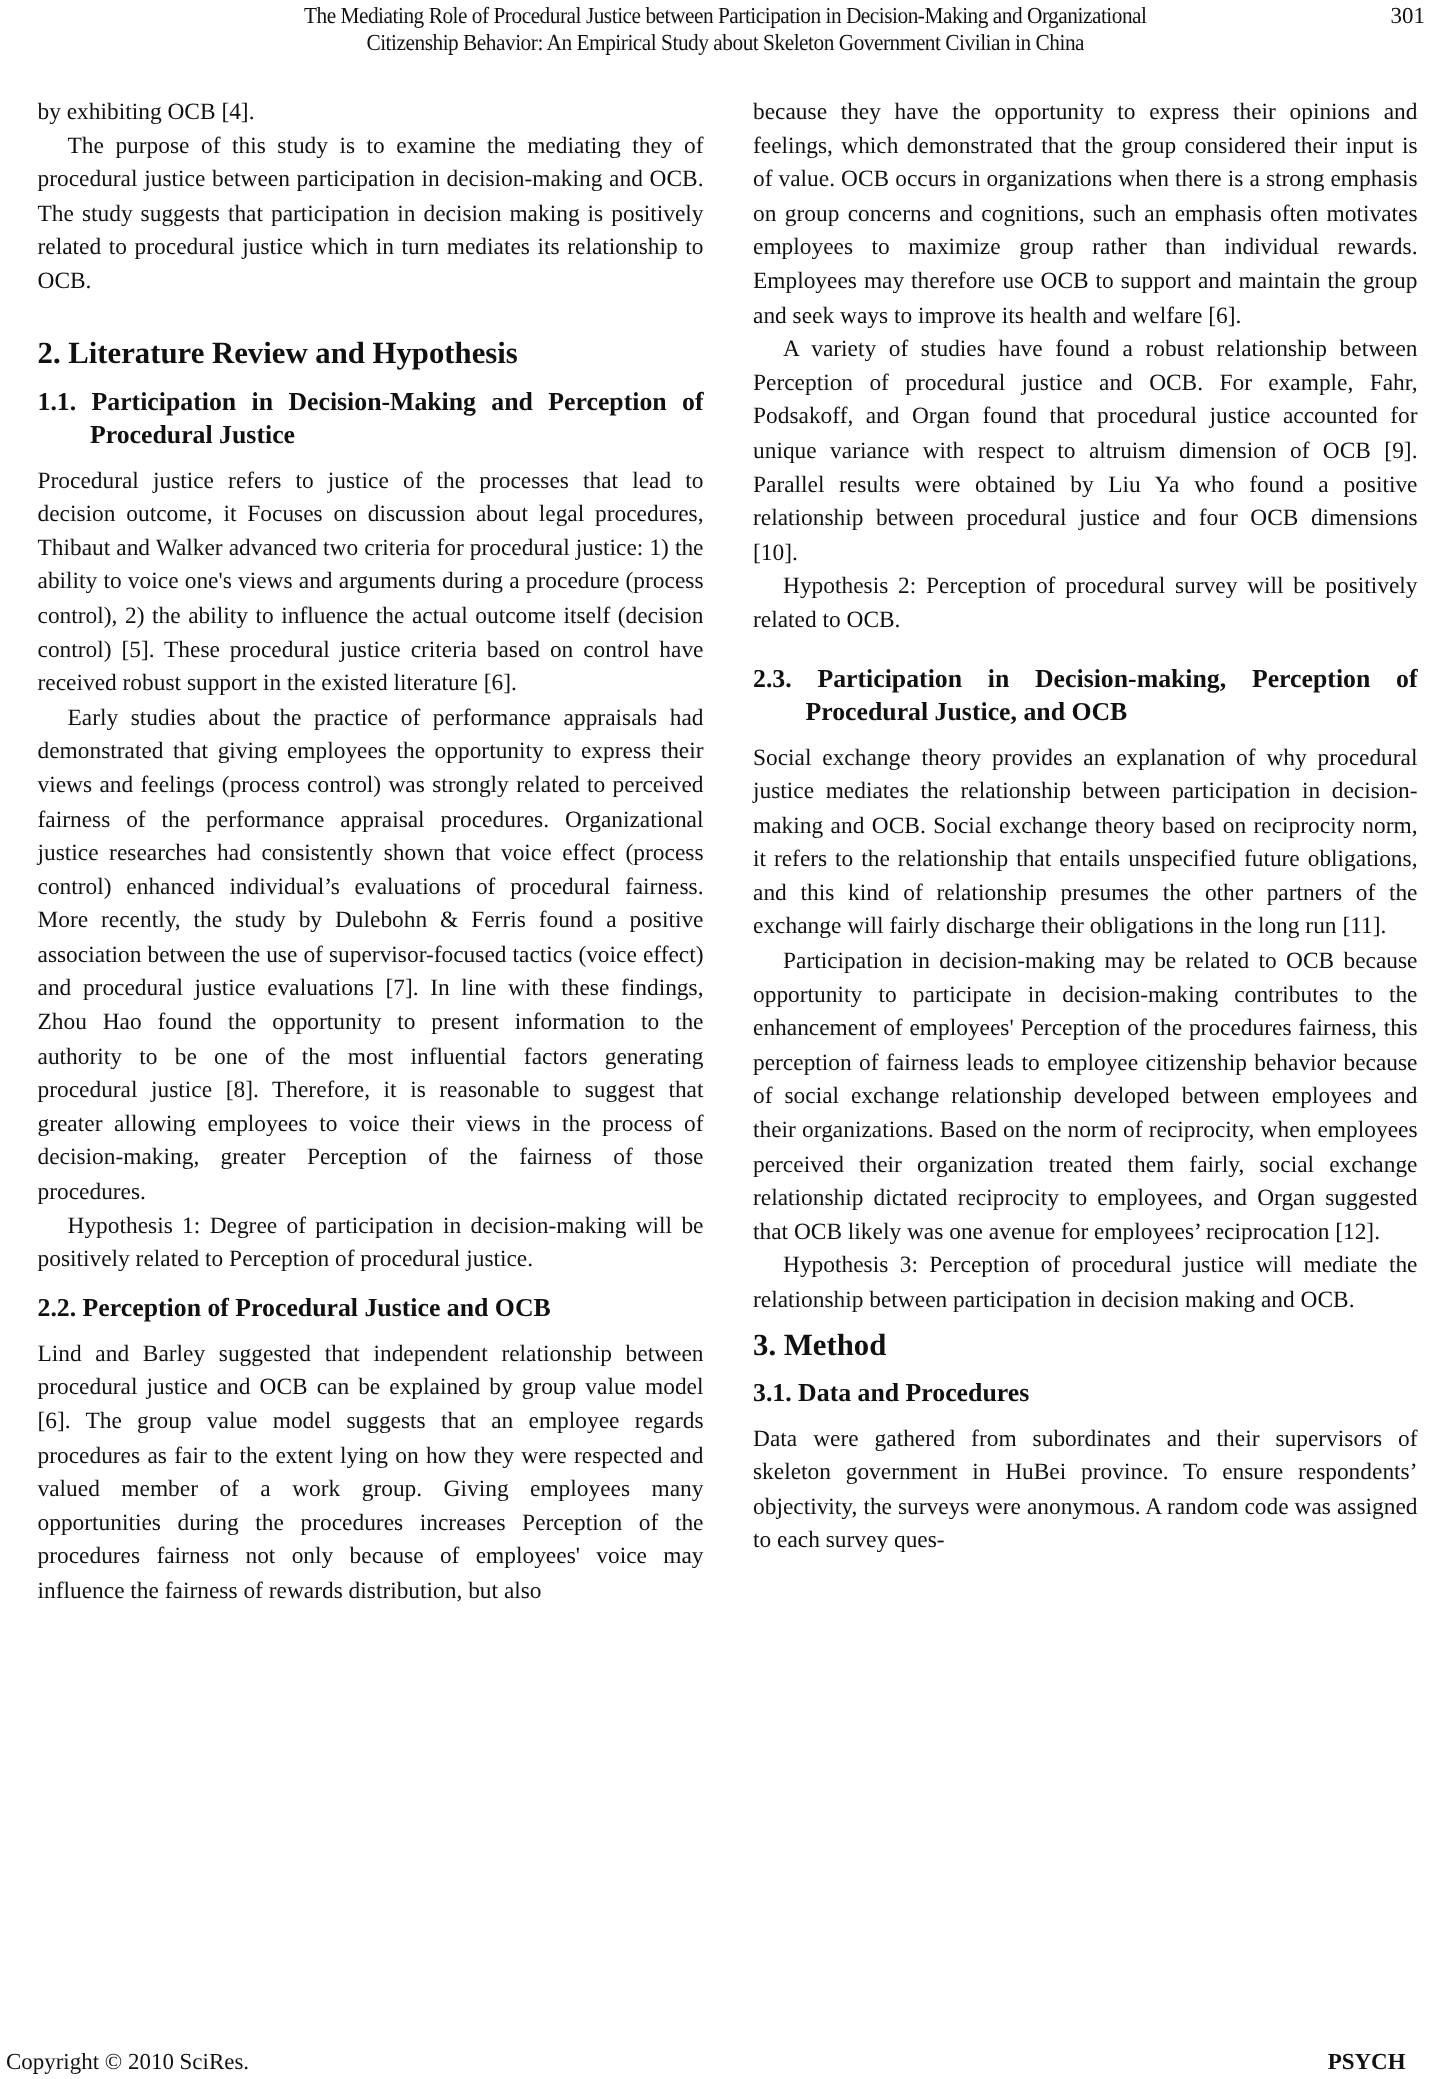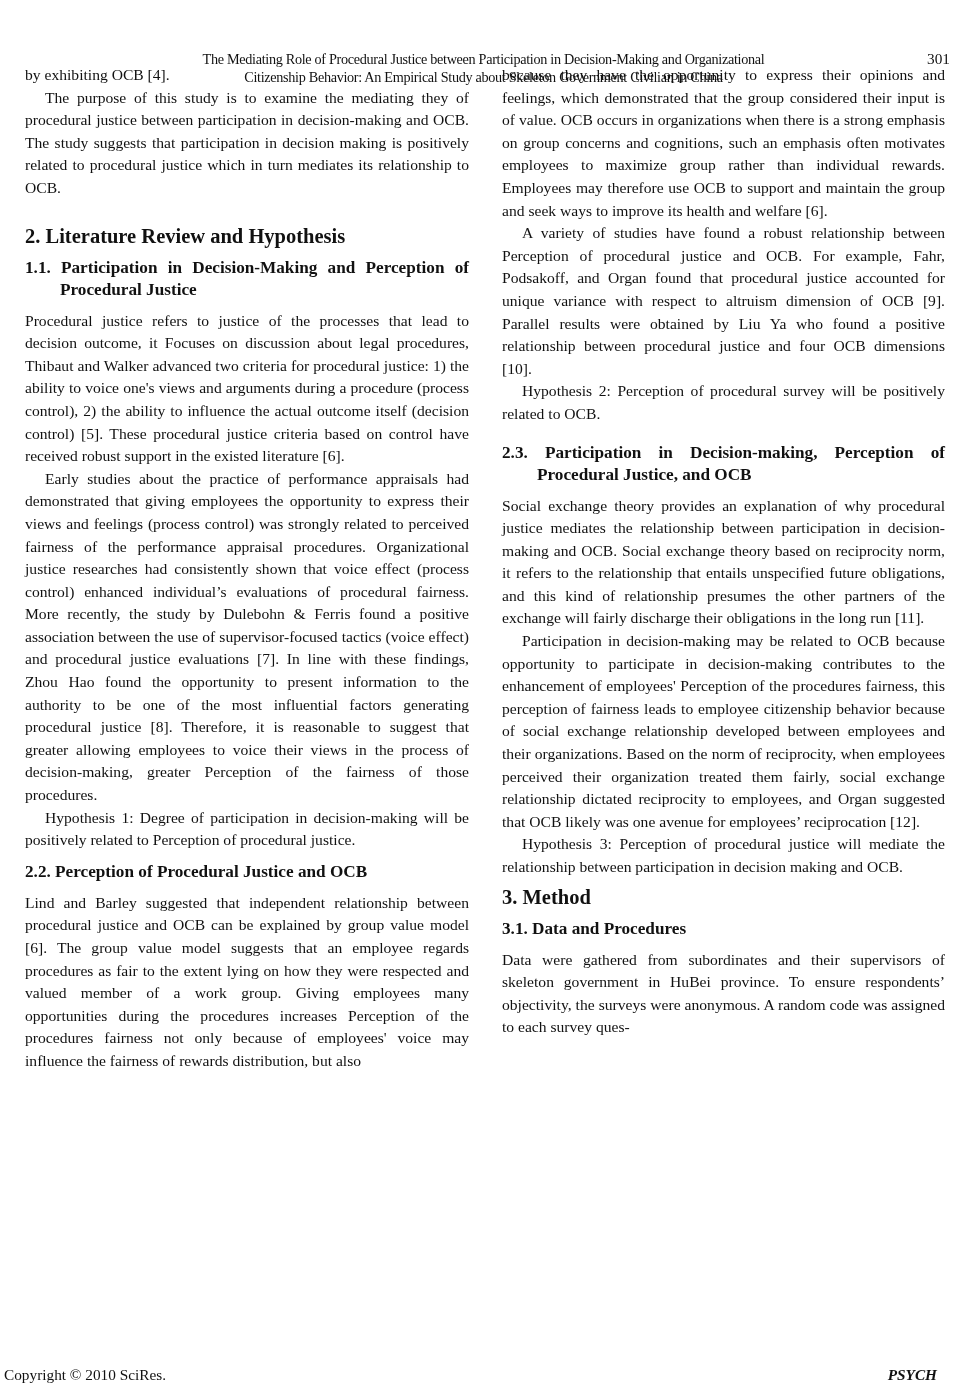--- a/index.html
+++ b/index.html
@@ -2,21 +2,21 @@
 <html><head>
 <meta charset="utf-8">
 <style>
   html, body { margin: 0; padding: 0; background: #ffffff; }
   body {
     width: 967px; height: 1386px; position: relative; overflow: hidden;
     font-family: "Liberation Serif", "DejaVu Serif", serif;
     color: #111111;
   }
   .running-head {
-    position: absolute; left: 0; top: 0; width: 967px; height: 44px; margin-top: 48px;
+    position: absolute; left: 0; top: 0; width: 967px; height: 44px;
   }
   .rh-line1 {
     position: absolute; left: 0; width: 967px; top: 2px;
     text-align: center; font-size: 15.3px; line-height: 18px;
     letter-spacing: -0.35px; transform: scaleX(0.93); transform-origin: center;
   }
   .rh-line2 {
     position: absolute; left: 0; width: 967px; top: 20px;
     text-align: center; font-size: 15.3px; line-height: 18px;
     letter-spacing: -0.35px; transform: scaleX(0.93); transform-origin: center;
@@ -37,21 +37,21 @@
   }
   h3 {
     margin: 9px 0 9px 0; font-size: 17.2px; line-height: 22px; font-weight: bold;
     text-align: justify; padding-left: 35px; text-indent: -35px;
   }
   h3.single { padding-left: 0; text-indent: 0; }
   .footer {
     position: absolute; left: 0; width: 954px; top: 1366px; height: 20px;
   }
   .copyright { position: absolute; left: 4px; top: 0; font-size: 15.3px; }
-  .journal { position: absolute; right: 17px; top: 0; font-size: 15.3px; font-style: italic; font-weight: bold; }
+  .journal { position: absolute; right: 17px; top: 0; font-size: 15.3px; font-weight: bold; }
 </style>
 </head>
 <body>
 
 <div class="running-head">
   <div class="rh-line1">The Mediating Role of Procedural Justice between Participation in Decision-Making and Organizational</div>
   <div class="rh-line2">Citizenship Behavior: An Empirical Study about Skeleton Government Civilian in China</div>
   <div class="page-num">301</div>
 </div>
 

